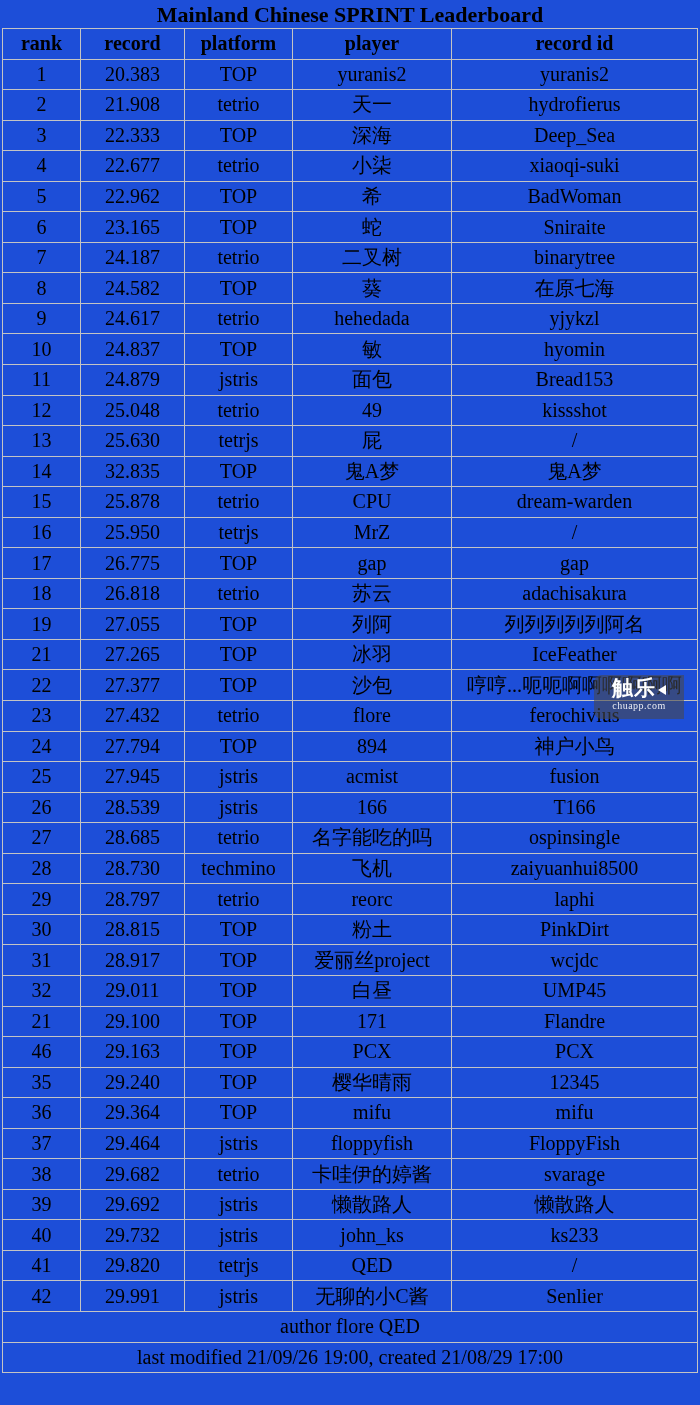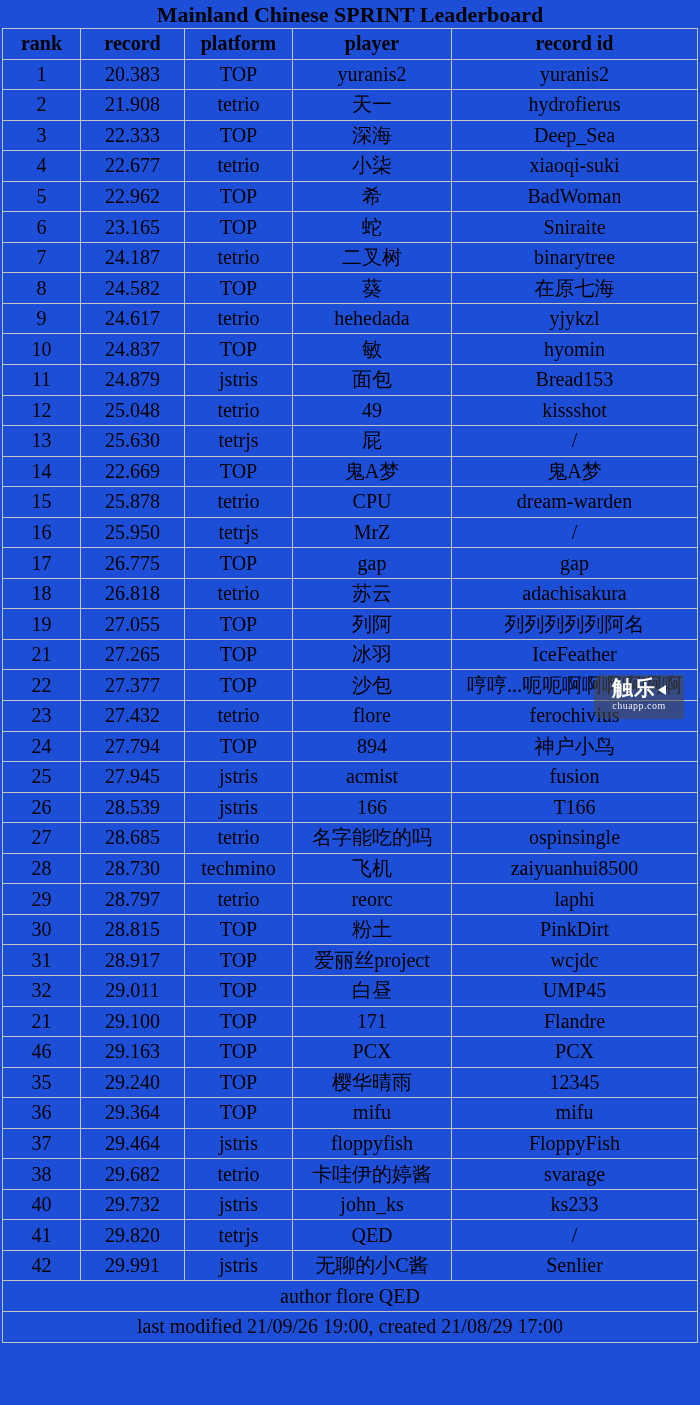--- a/index.html
+++ b/index.html
@@ -198,21 +198,21 @@
         </tr>
         <tr>
           <td>13</td>
           <td>25.630</td>
           <td>tetrjs</td>
           <td>屁</td>
           <td>/</td>
         </tr>
         <tr>
           <td>14</td>
-          <td>22.669</td>
+          <td>32.835</td>
           <td>TOP</td>
           <td>鬼A梦</td>
           <td>鬼A梦</td>
         </tr>
         <tr>
           <td>15</td>
           <td>25.878</td>
           <td>tetrio</td>
           <td>CPU</td>
           <td>dream-warden</td>
@@ -363,20 +363,27 @@
           <td>jstris</td>
           <td>floppyfish</td>
           <td>FloppyFish</td>
         </tr>
         <tr>
           <td>38</td>
           <td>29.682</td>
           <td>tetrio</td>
           <td>卡哇伊的婷酱</td>
           <td>svarage</td>
+        </tr>
+        <tr>
+          <td>39</td>
+          <td>29.692</td>
+          <td>jstris</td>
+          <td>懒散路人</td>
+          <td>懒散路人</td>
         </tr>
         <tr>
           <td>40</td>
           <td>29.732</td>
           <td>jstris</td>
           <td>john_ks</td>
           <td>ks233</td>
         </tr>
         <tr>
           <td>41</td>

